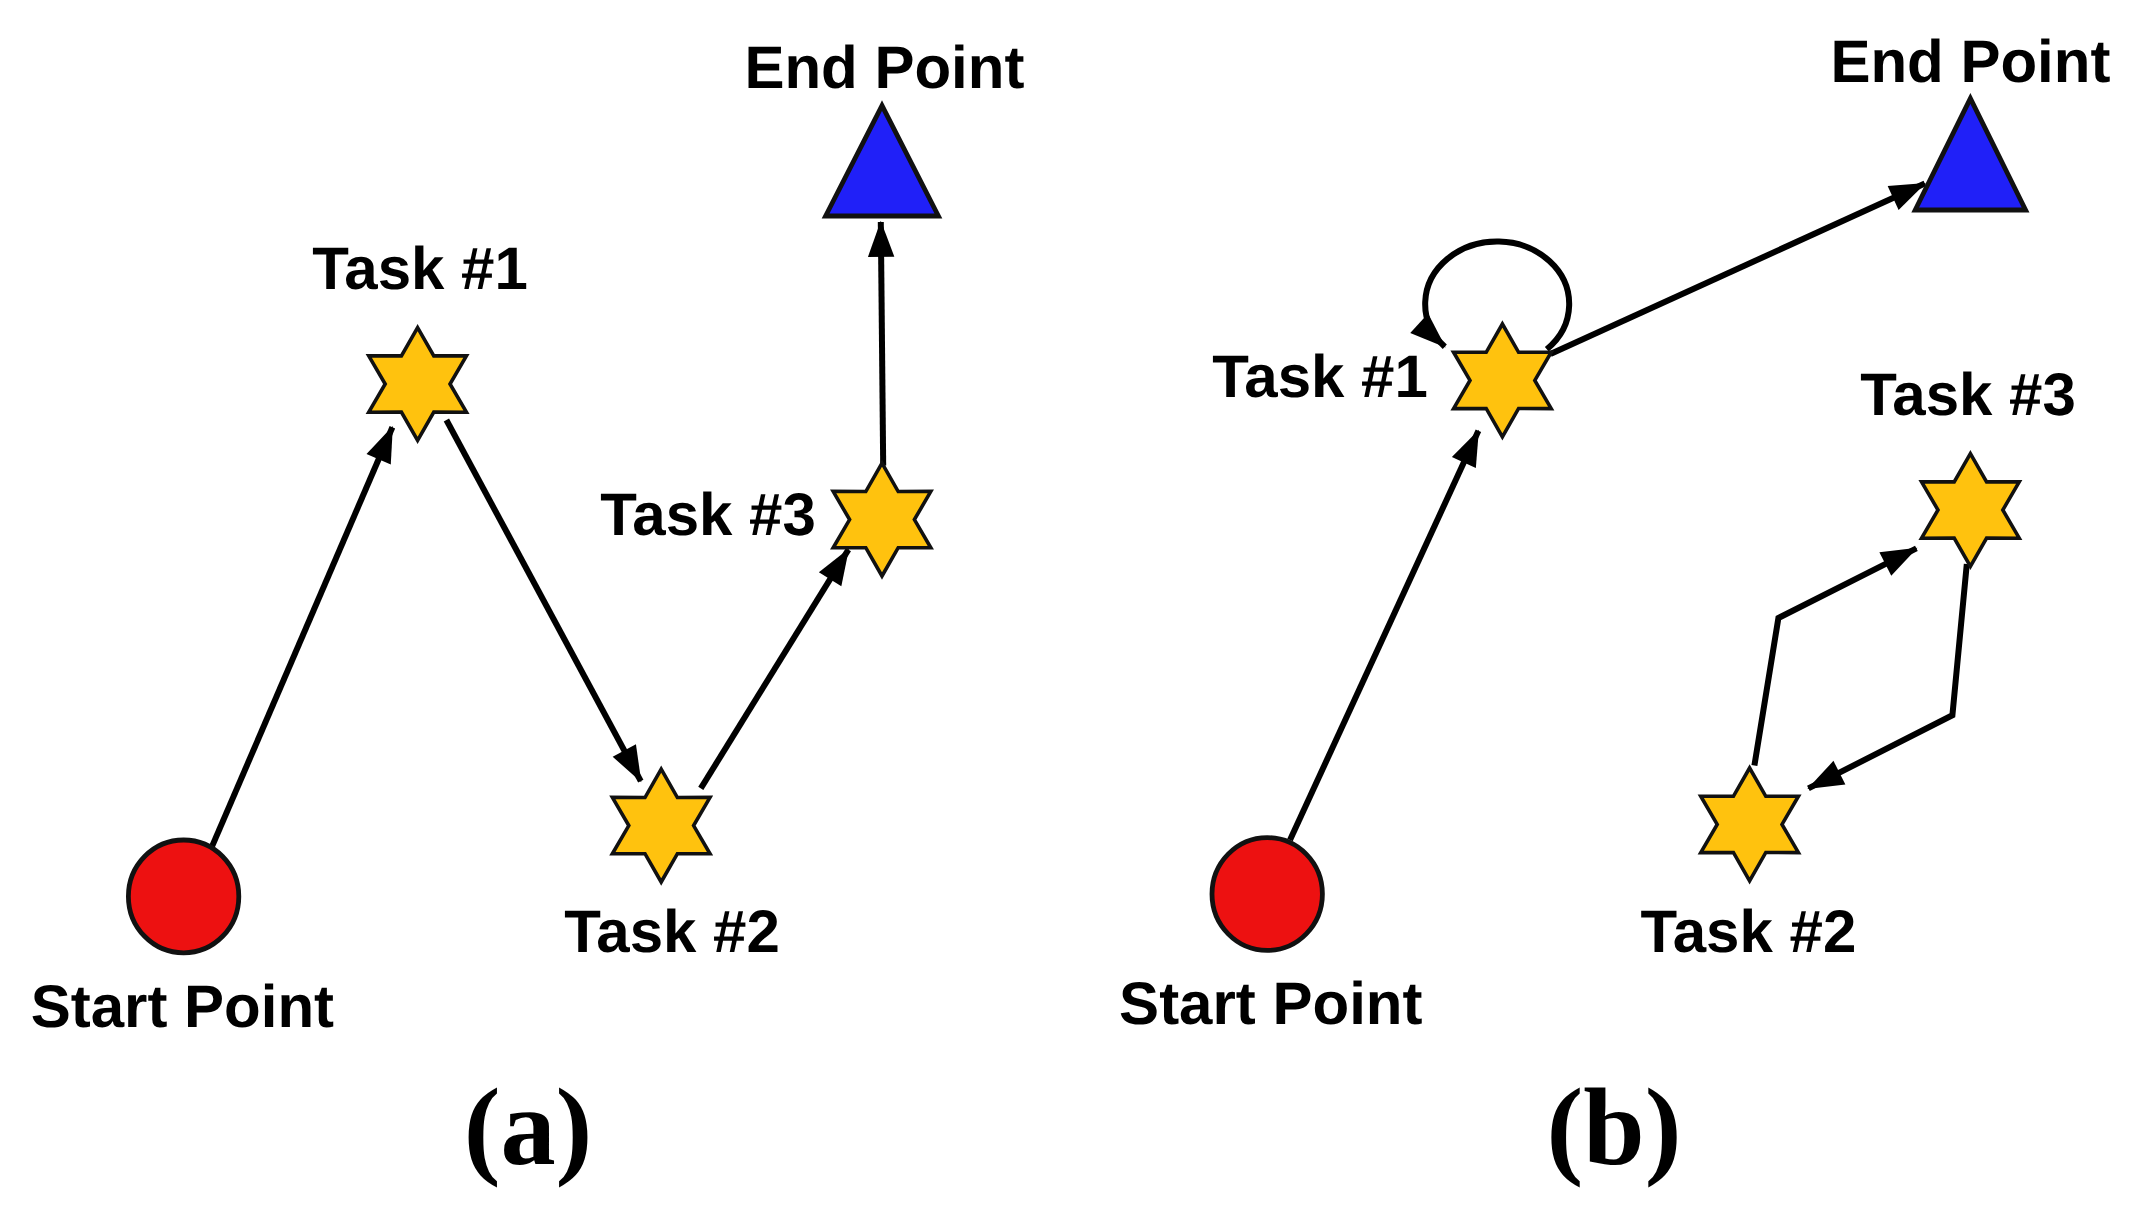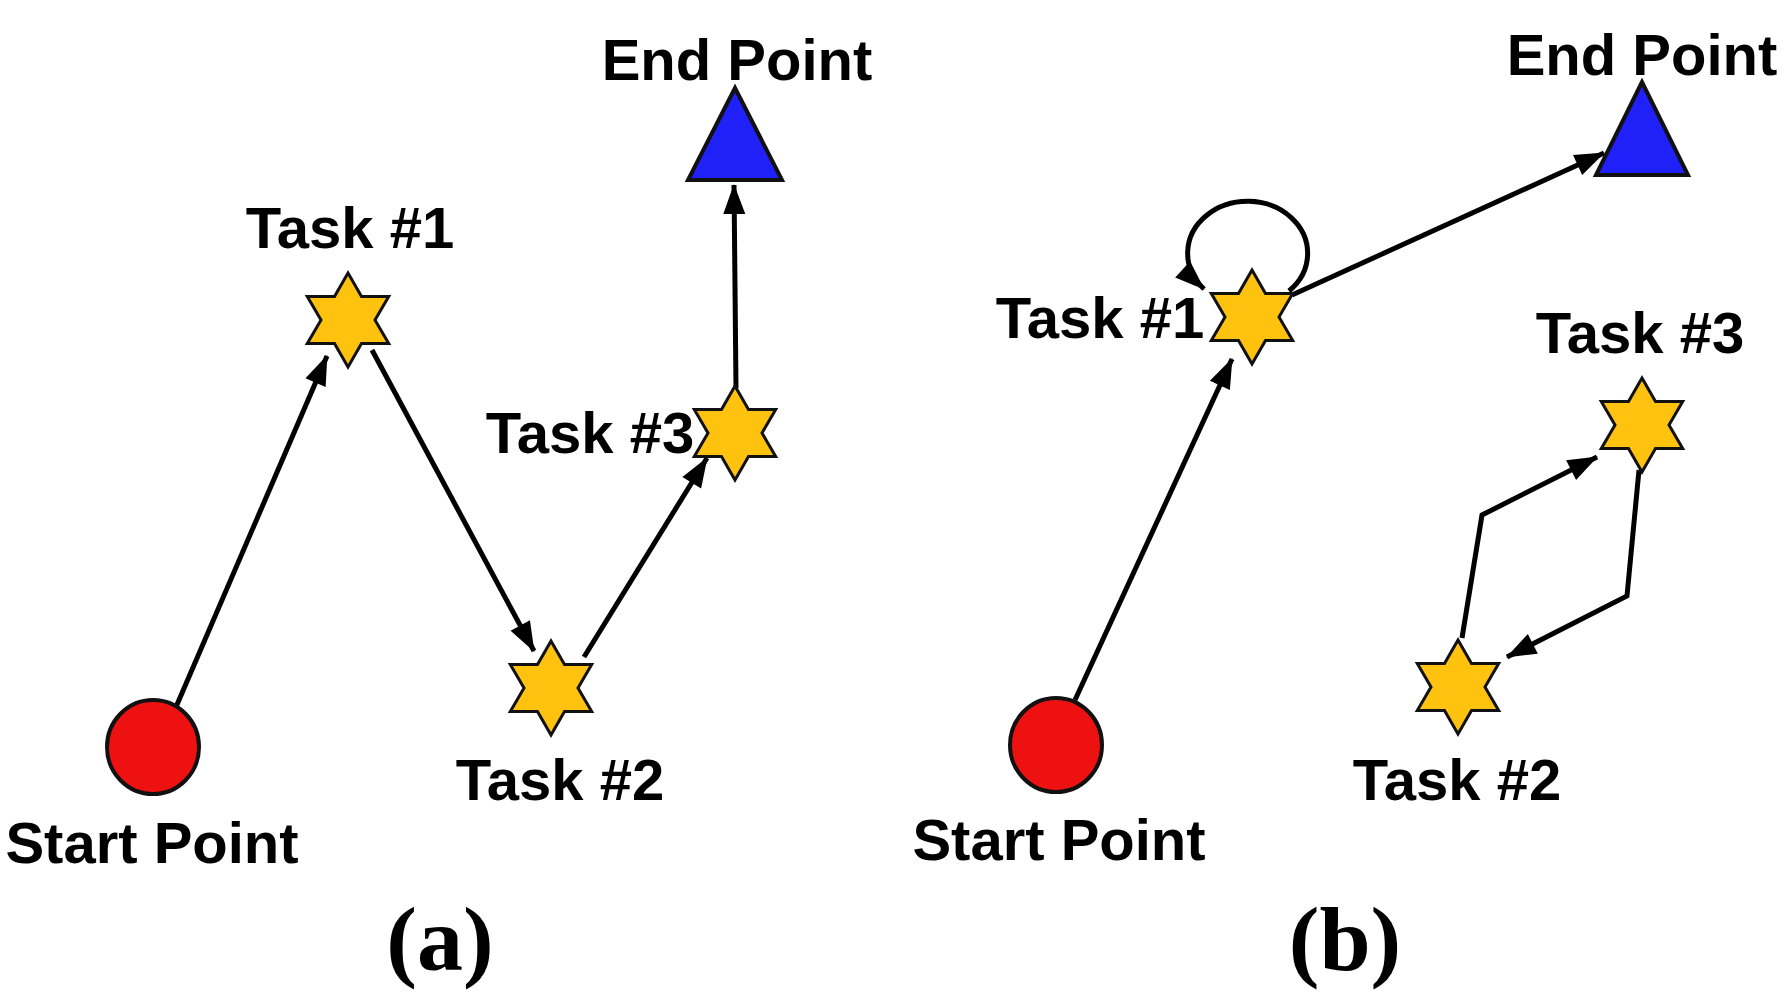--- a/index.html
+++ b/index.html
@@ -3,21 +3,21 @@
 <meta charset="utf-8">
 <style>
   html,body{margin:0;padding:0;background:#fff;}
   .stage{
     position:relative;width:1792px;height:1008px;background:#ffffff;
     font-family:"Liberation Sans",sans-serif;overflow:hidden;
   }
   .stage svg{position:absolute;left:0;top:0;}
   .label{
     position:absolute;transform:translateX(-50%);
-    font-weight:bold;font-size:58px;line-height:1;color:#000;
+    font-weight:bold;font-size:50px;line-height:1;color:#000;
     white-space:nowrap;letter-spacing:0px;
   }
   .caption{
     position:absolute;transform:translateX(-50%);
     font-family:"Liberation Serif","DejaVu Serif",serif;
     font-weight:bold;font-size:92px;line-height:1;color:#000;white-space:nowrap;
   }
 </style>
 </head>
 <body>

